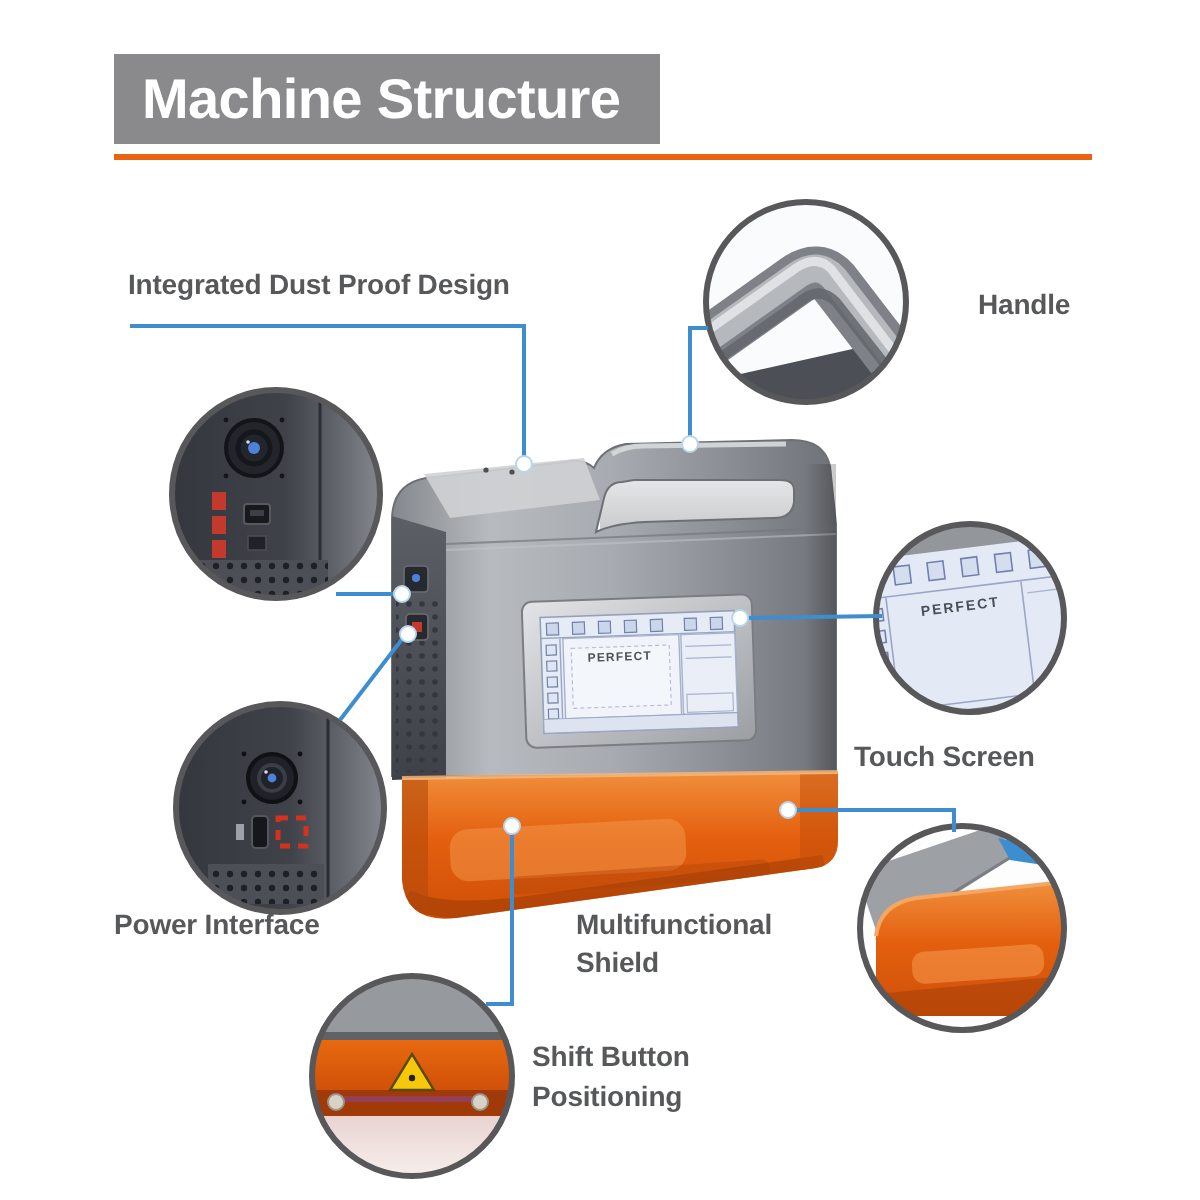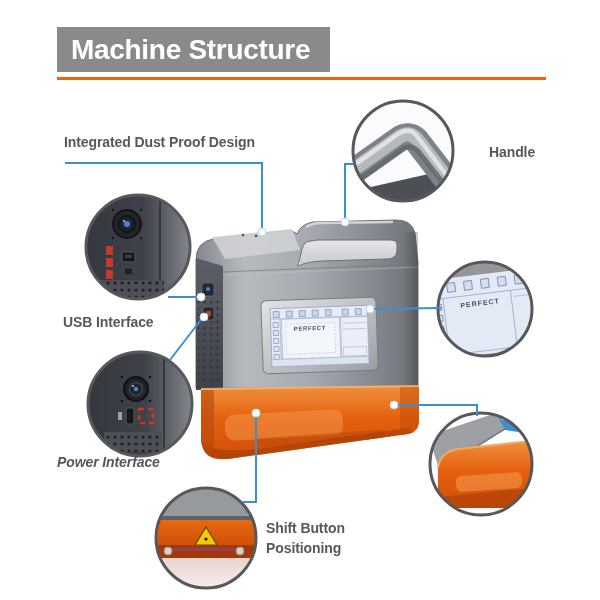--- a/index.html
+++ b/index.html
@@ -281,20 +281,24 @@
       <circle cx="201" cy="297" r="4"></circle>
       <circle cx="204" cy="317" r="4"></circle>
       <circle cx="370" cy="309" r="4"></circle>
       <circle cx="394" cy="405" r="4"></circle>
       <circle cx="256" cy="413" r="4"></circle>
     </g>
   </svg>
 
   <div class="label" style="left:64px;top:132px;">Integrated Dust Proof Design</div>
   <div class="label" style="left:489px;top:142px;">Handle</div>
-  <div class="label" style="left:63px;top:312px;">USB Interface</div>
-  <div class="label" style="left:57px;top:452px;font-style:italic;">Power Interface</div>
+  <div class="label" style="left:427px;top:368px;">Touch Screen</div>
+  <div class="label" style="left:57px;top:452px;">Power Interface</div>
+  <div class="label" style="left:288px;top:453px;line-height:19px;">
+    <span class="ln">Multifunctional</span>
+    <span class="ln">Shield</span>
+  </div>
   <div class="label" style="left:266px;top:518px;line-height:20px;">
     <span class="ln">Shift Button</span>
     <span class="ln">Positioning</span>
   </div>
 
 </div>
 
 </body></html>

